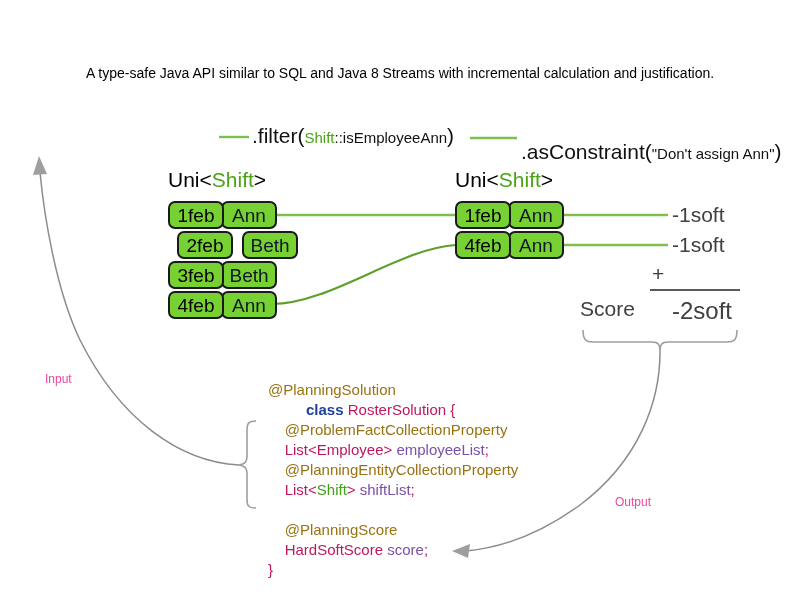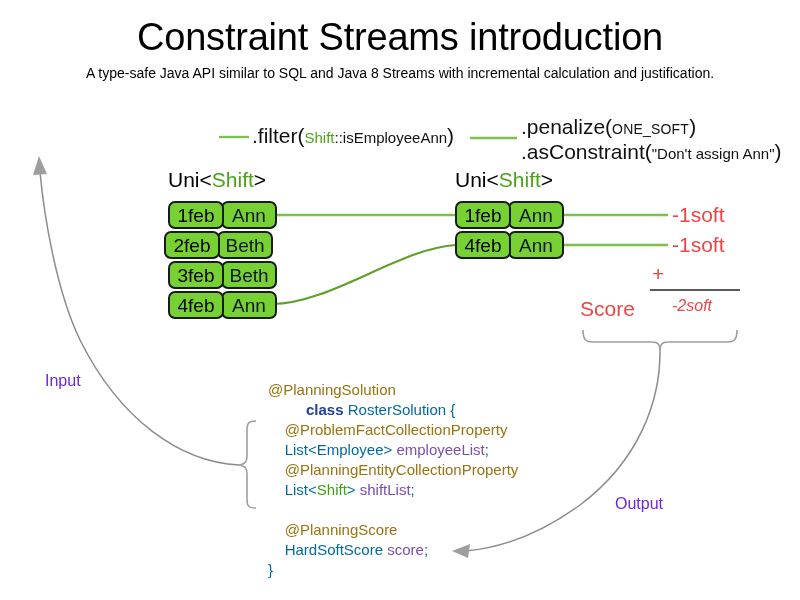--- a/index.html
+++ b/index.html
@@ -98,54 +98,54 @@
     width: 56px;
     color: #0f172a;
     position: relative;
     z-index: 1;
   }
 
   
   .softline {
     position: absolute;
     font-size: 21px;
-    color: #ef4444;
+    color: #404040;
     white-space: nowrap;
   }
   .soft1 { left: 672px; top: 203px; }
   .soft2 { left: 672px; top: 233px; }
   .plus  { left: 652px; top: 262px; font-size: 21px; }
   .score-label { left: 580px; top: 297px; font-size: 21px; }
-  .score-total { left: 672px; top: 297px; font-size: 16px; font-style: italic; }
+  .score-total { left: 672px; top: 297px; font-size: 24px; }
 
   
   .flowlabel {
     position: absolute;
-    font-size: 16px;
-    color: #6d28d9;
+    font-size: 12px;
+    color: #ec4899;
     white-space: nowrap;
   }
   .lbl-input  { left: 45px;  top: 372px; }
   .lbl-output { left: 615px; top: 495px; }
 
   
   .code {
     position: absolute;
     left: 268px;
     top: 380px;
     font-size: 15px;
     line-height: 20px;
     white-space: pre;
     color: #1a1a1a;
   }
   .code div { height: 20px; }
   .c-ann  { color: #9A7310; }
   .c-kw   { color: #20409A; font-weight: bold; margin-left: 38px; }
   .c-fld  { color: #7B4FA8; }
-  .c-type { color: #0369a1; }
+  .c-type { color: #be185d; }
   .c-grn  { color: #3FA013; }
 </style>
 </head>
 <body>
 
 <div id="page">
 
   <svg id="svg-layer" viewBox="0 0 800 600">
 
     <line x1="219" y1="137" x2="249" y2="137" stroke="#7FBF4D" stroke-width="2.4"></line>
@@ -167,40 +167,38 @@
     <path d="M660,352 C660,400 640,460 580,505 C540,534 500,548 466,551" fill="none" stroke="#8c8c8c" stroke-width="1.5"></path>
     <polygon points="452,551 470,544 468,558" fill="#9e9e9e"></polygon>
 
     <path d="M256,421 C249,421 247,423 247,430 L247,456 C247,462 245,464 239,465
              C245,466 247,468 247,474 L247,500 C247,506 249,508 256,508" fill="none" stroke="#9e9e9e" stroke-width="1.6"></path>
 
     <path d="M239,465 C180,462 120,420 80,340 C56,290 44,215 40,172" fill="none" stroke="#8c8c8c" stroke-width="1.5"></path>
     <polygon points="39,156 33,175 47,174" fill="#9e9e9e"></polygon>
   </svg>
 
-  <div class="title">Constraint Streams introduction</div>
   <div class="subtitle">A type-safe Java API similar to SQL and Java 8 Streams with incremental calculation and justification.</div>
 
 
   <div class="pipe pipe-filter"><span>.filter(</span><span class="argsmall green">Shift</span><span class="argsmall">::isEmployeeAnn</span><span>)</span></div>
 
-  <div class="pipe pipe-pen"><span>.penalize(</span><span class="argsmall-cap">ONE_SOFT</span><span>)</span></div>
 
   <div class="pipe pipe-asc"><span>.asConstraint(</span><span class="argsmall">"Don't assign Ann"</span><span>)</span></div>
 
   <div class="uni uni-left"><span>Uni&lt;</span><span class="green">Shift</span><span>&gt;</span></div>
 
   <div class="uni uni-right"><span>Uni&lt;</span><span class="green">Shift</span><span>&gt;</span></div>
 
   <div id="left-facts">
       <div class="factrow" style="left: 168px; top: 201px;">
         <div class="cell cell-date">1feb</div>
         <div class="cell cell-name">Ann</div>
       </div>
-      <div class="factrow" style="left: 164px; top: 231px;">
+      <div class="factrow" style="left: 177px; top: 231px; gap: 12px;">
         <div class="cell cell-date">2feb</div>
         <div class="cell cell-name">Beth</div>
       </div>
       <div class="factrow" style="left: 168px; top: 261px;">
         <div class="cell cell-date">3feb</div>
         <div class="cell cell-name">Beth</div>
       </div>
       <div class="factrow" style="left: 168px; top: 291px;">
         <div class="cell cell-date">4feb</div>
         <div class="cell cell-name">Ann</div>

